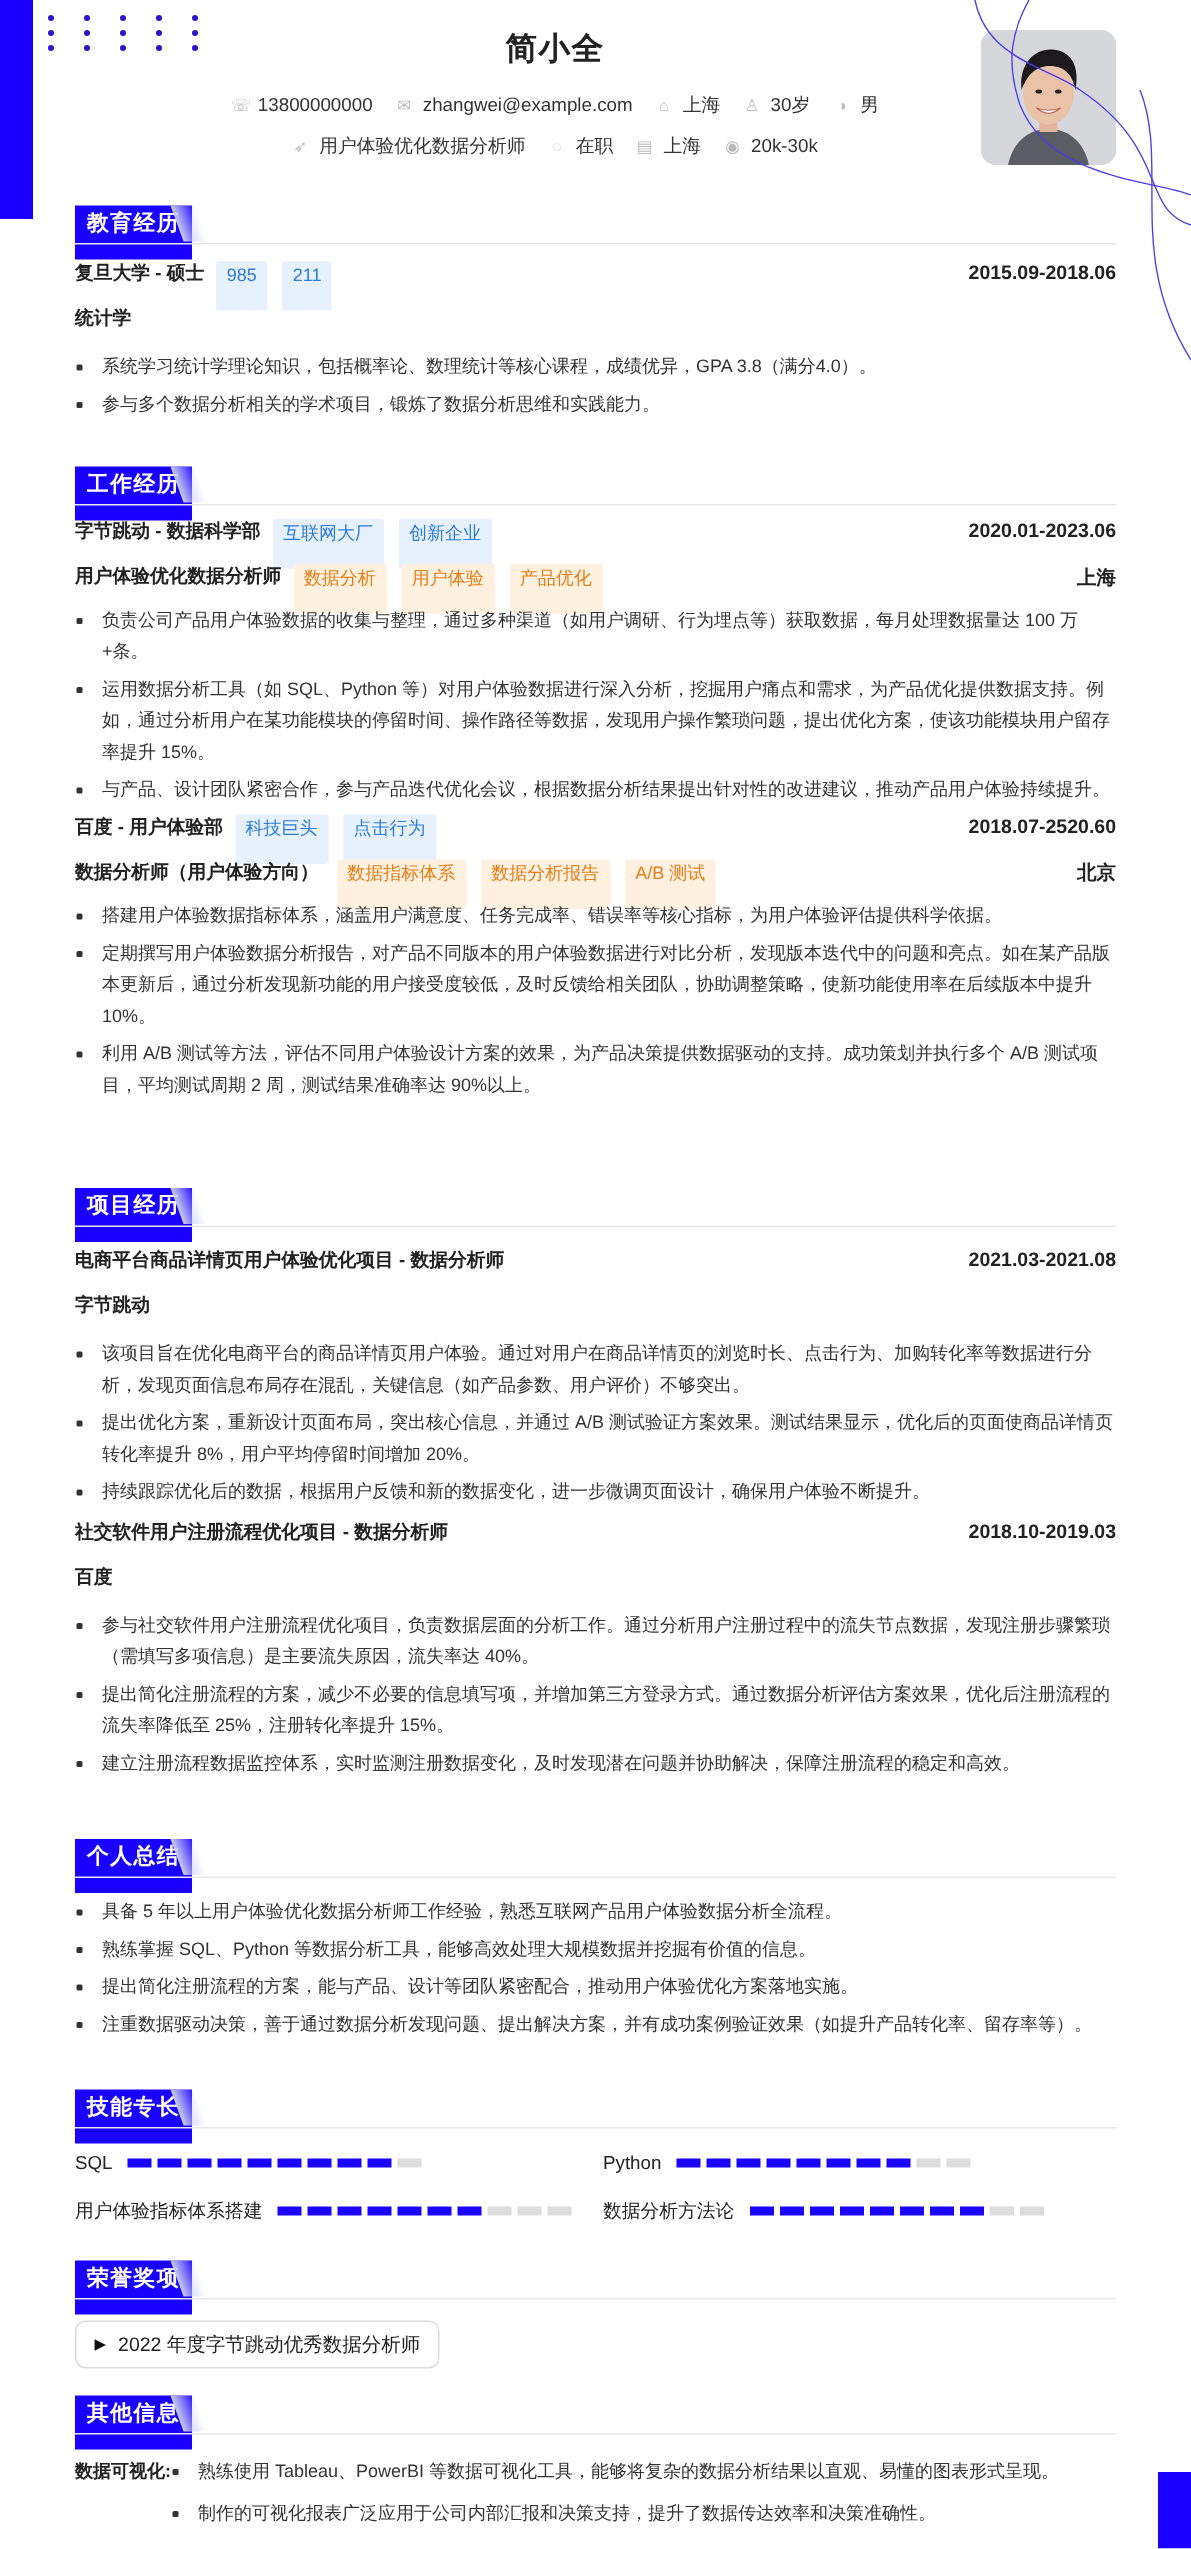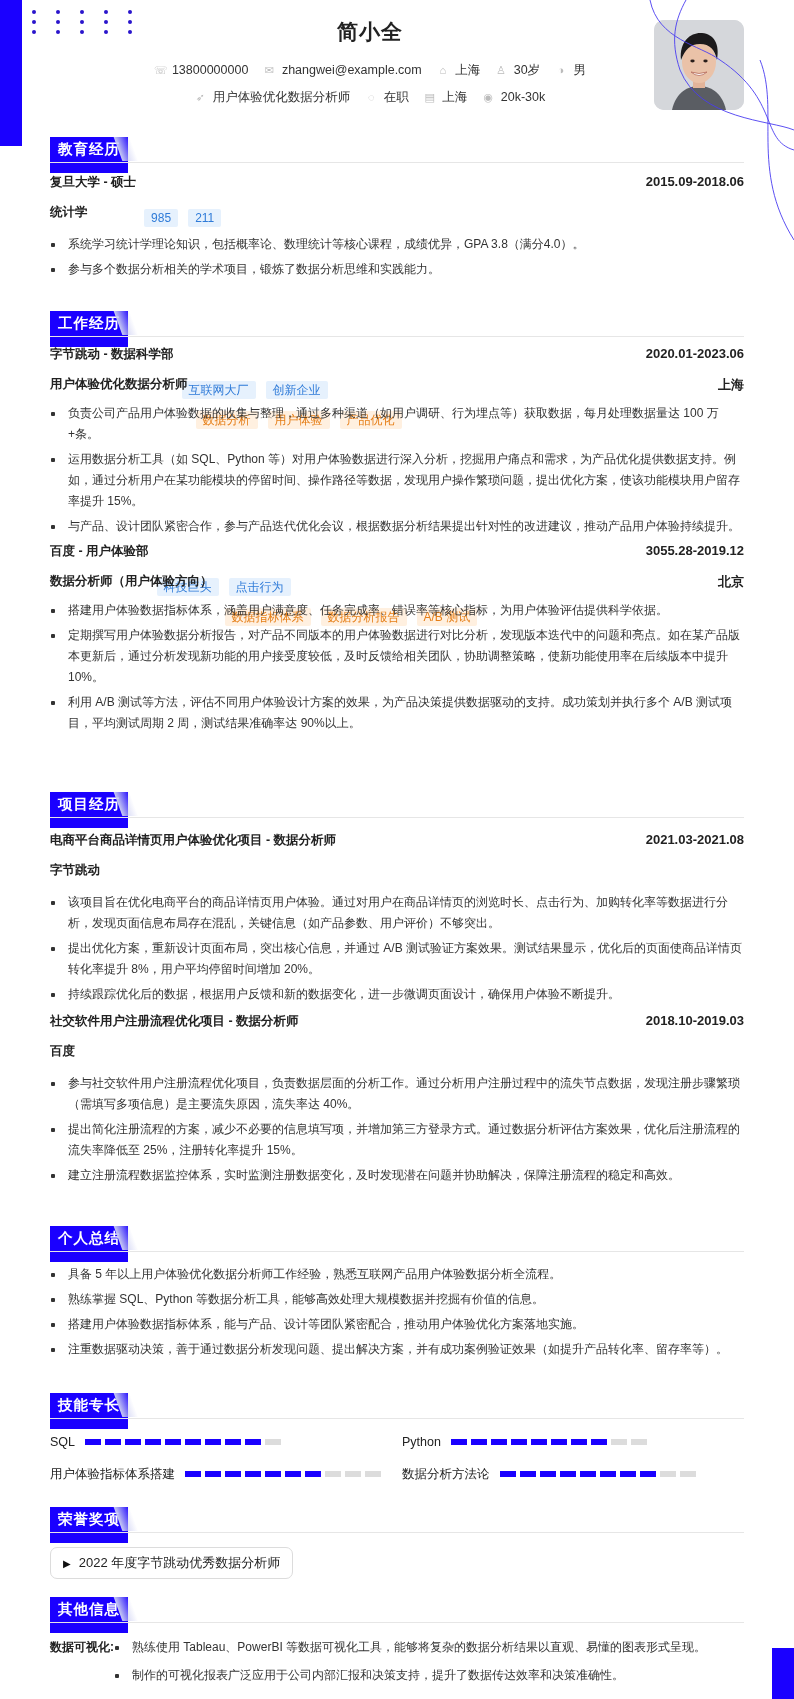--- a/index.html
+++ b/index.html
@@ -25,21 +25,21 @@
 
   .section { position: absolute; left: 50px; width: 694px; }
   .sec-title { position: relative; height: 26px; }
   .sec-title .lab { position: absolute; left: 0; top: 0; height: 36px; padding: 0 8px; background: #1a00ff; color: #fff; font-size: 14.5px; font-weight: bold; line-height: 24px; letter-spacing: 1px; }
   .sec-title .tail { position: absolute; top: 0; height: 24px; width: 16px; background: linear-gradient(90deg, #c9ccf2, rgba(255,255,255,0)); transform: skewX(20deg); }
   .sec-title .line { position: absolute; left: 0; right: 0; top: 25px; height: 1px; background: #e6e6e6; }
 
   .row { position: relative; height: 22px; font-size: 12.5px; display: flex; align-items: flex-start; }
   .row .t { font-weight: bold; color: #222; }
   .row .r { position: absolute; right: 0; font-weight: bold; color: #222; font-size: 13px; }
-  .tag { display: inline-block; font-size: 12px; padding: 0 7px; height: 18px; line-height: 18px; margin-left: 8px; border-radius: 2px; margin-top: 35px; }
+  .tag { display: inline-block; font-size: 12px; padding: 0 7px; height: 33px; line-height: 18px; margin-left: 8px; border-radius: 2px; }
   .tag.blue { background: #e6f1fd; color: #2f7bd8; }
   .tag.orange { background: #fff0e0; color: #e67e16; }
   .tag + .tag { margin-left: 10px; }
 
   ul.bul { list-style: none; font-size: 12px; color: #333; line-height: 21px; }
   ul.bul li { position: relative; padding-left: 18px; margin-bottom: 4px; }
   ul.bul li::before { content: ""; position: absolute; left: 1px; top: 9px; width: 4px; height: 4px; background: #333; border-radius: 1px; }
 
   .skills { display: grid; grid-template-columns: 352px 342px; row-gap: 14px; margin-top: 14px; }
   .skill { display: flex; align-items: center; font-size: 12.5px; height: 18px; }
@@ -160,21 +160,21 @@
       <li>运用数据分析工具（如 SQL、Python 等）对用户体验数据进行深入分析，挖掘用户痛点和需求，为产品优化提供数据支持。例如，通过分析用户在某功能模块的停留时间、操作路径等数据，发现用户操作繁琐问题，提出优化方案，使该功能模块用户留存率提升 15%。</li>
       <li>与产品、设计团队紧密合作，参与产品迭代优化会议，根据数据分析结果提出针对性的改进建议，推动产品用户体验持续提升。</li>
     </ul>
   </div>
 
   <div>
     <div class="row" style="margin-top:6px;">
       <span class="t">百度 - 用户体验部</span>
       <span class="tag blue">科技巨头</span>
       <span class="tag blue">点击行为</span>
-      <span class="r">3055.28-2019.12</span>
+      <span class="r">2018.07-2520.60</span>
     </div>
     <div class="row" style="margin-top:8px;">
       <span class="t">数据分析师（用户体验方向）</span>
       <span class="tag orange" style="margin-left:12px;">数据指标体系</span>
       <span class="tag orange">数据分析报告</span>
       <span class="tag orange">A/B 测试</span>
       <span class="r">北京</span>
     </div>
     <ul class="bul" style="margin-top:5px;">
       <li>搭建用户体验数据指标体系，涵盖用户满意度、任务完成率、错误率等核心指标，为用户体验评估提供科学依据。</li>
@@ -224,21 +224,21 @@
 
 <div class="section" style="top:1226px;">
   <div class="sec-title">
     <span class="lab">个人总结</span>
     <span class="tail" style="left:68px;"></span>
     <span class="line"></span>
   </div>
   <ul class="bul" style="margin-top:12px;">
     <li>具备 5 年以上用户体验优化数据分析师工作经验，熟悉互联网产品用户体验数据分析全流程。</li>
     <li>熟练掌握 SQL、Python 等数据分析工具，能够高效处理大规模数据并挖掘有价值的信息。</li>
-    <li>搭建用户体验数据指标体系，能与产品、设计等团队紧密配合，推动用户体验优化方案落地实施。</li>
+    <li>提出简化注册流程的方案，能与产品、设计等团队紧密配合，推动用户体验优化方案落地实施。</li>
     <li>注重数据驱动决策，善于通过数据分析发现问题、提出解决方案，并有成功案例验证效果（如提升产品转化率、留存率等）。</li>
   </ul>
 </div>
 
 <div class="section" style="top:1393px;">
   <div class="sec-title">
     <span class="lab">技能专长</span>
     <span class="tail" style="left:68px;"></span>
     <span class="line"></span>
   </div>

